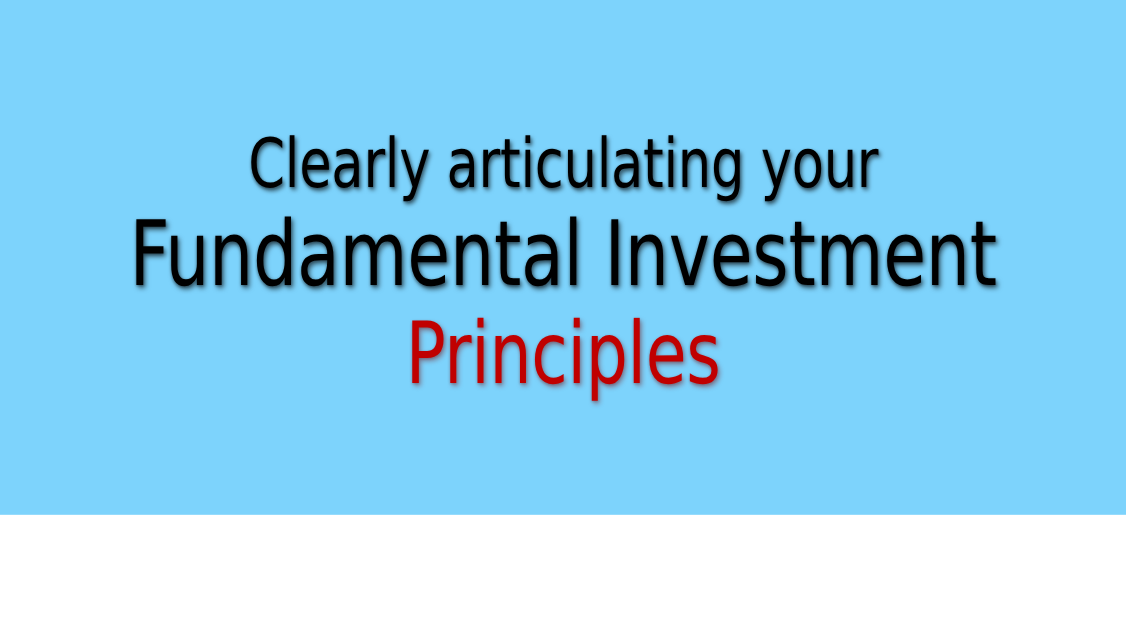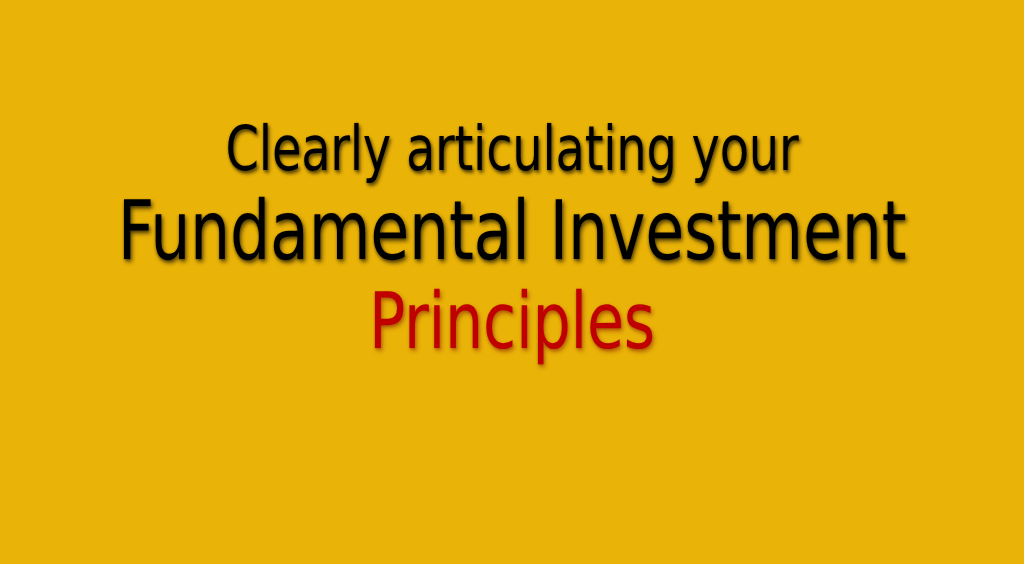--- a/index.html
+++ b/index.html
@@ -12,22 +12,22 @@
     width: 1024px;
     height: 564px;
     background: #ffffff;
     font-family: "Liberation Sans", sans-serif;
     overflow: hidden;
   }
 
   .slide {
     position: relative;
     width: 1024px;
-    height: 564px;
-    background: #eab308;
+    height: 468px;
+    background: #7dd3fc;
     box-sizing: border-box;
   }
 
   .title-block {
     position: absolute;
     left: 0;
     right: 0;
     top: 112px;
     text-align: center;
     padding: 0 24px;

